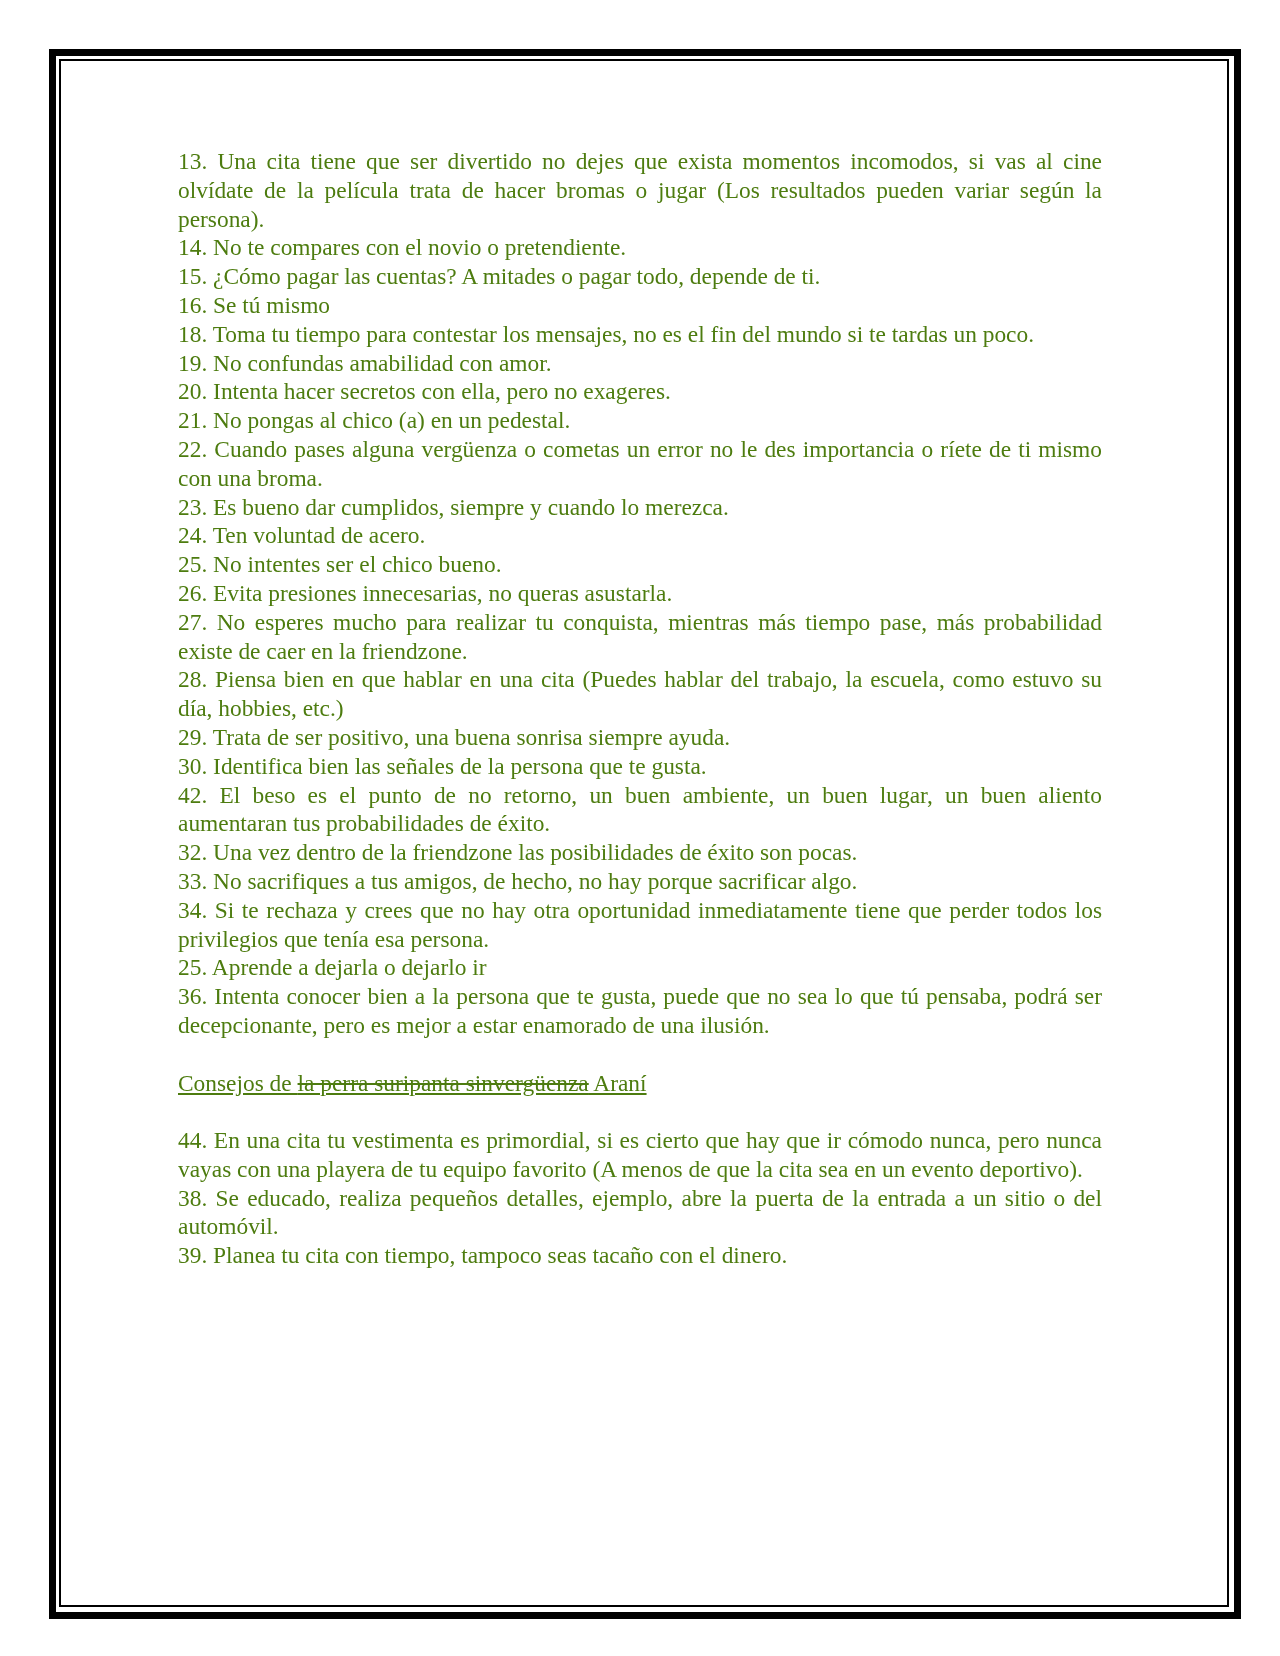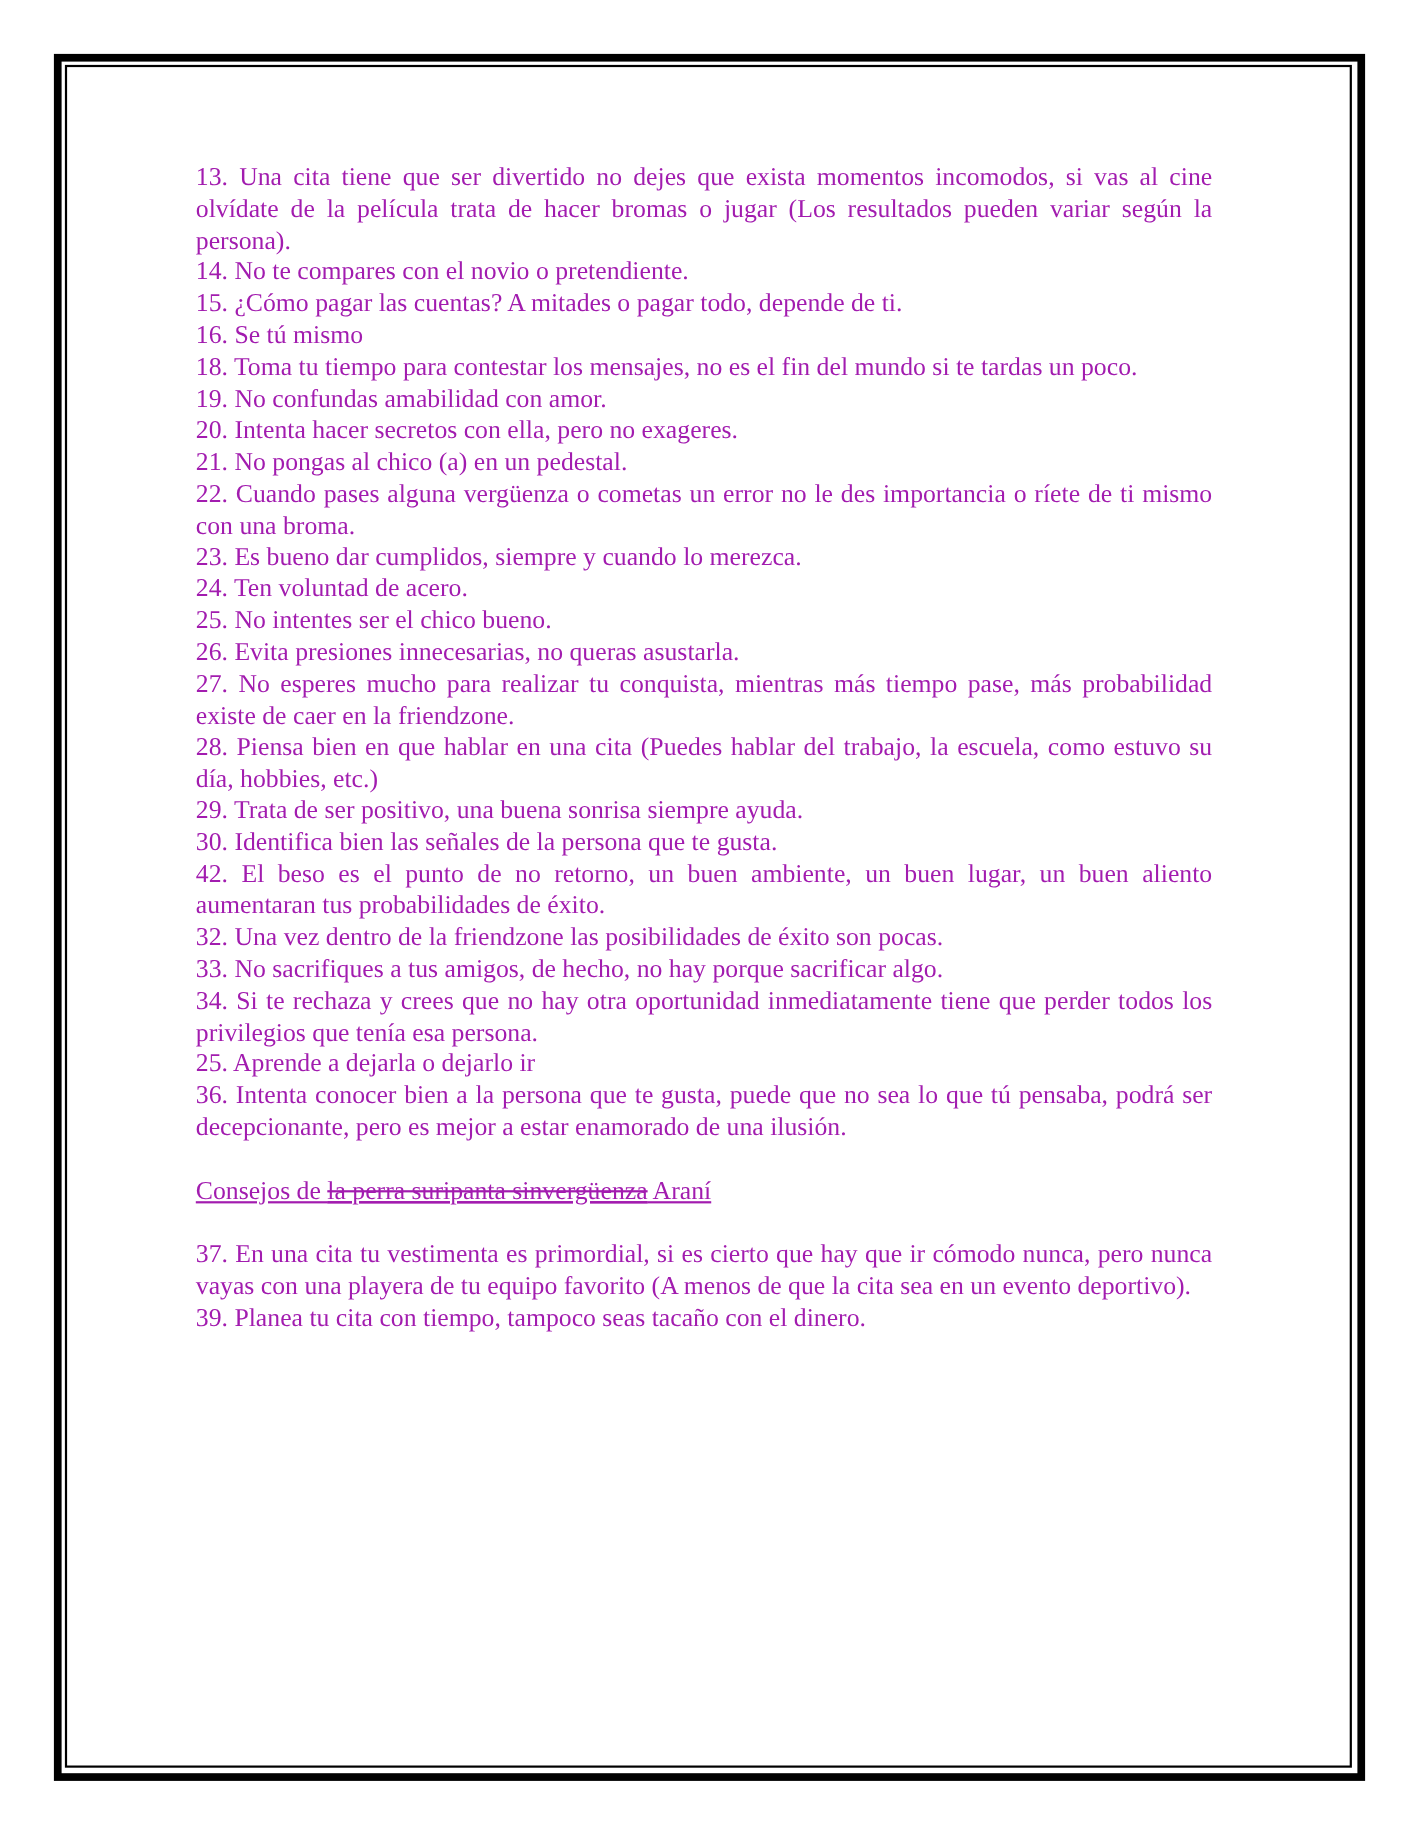--- a/index.html
+++ b/index.html
@@ -8,21 +8,21 @@
     position: absolute; left: 49px; top: 49px; width: 1178px; height: 1556px;
     border: 7px solid #000; box-sizing: content-box;
   }
   .page-border-inner {
     position: absolute; left: 59px; top: 59px; width: 1166px; height: 1544px;
     border: 2px solid #000; box-sizing: content-box;
   }
   .content {
     position: absolute; left: 178px; top: 147px; width: 924px;
     font-family: "Liberation Serif", serif; font-size: 23.4px; line-height: 28.8px;
-    color: #a21caf;
+    color: #4d7c0f;
   }
   .item { text-align: justify; text-align-last: left; margin: 0; }
   .heading { margin: 28.8px 0 28.8px 0; text-decoration: underline; }
   .strike { text-decoration: line-through underline; }
 </style>
 </head>
 <body>
 
 <div class="page-border-outer"></div>
 <div class="page-border-inner"></div>
@@ -50,16 +50,17 @@
     <p class="item">32. Una vez dentro de la friendzone las posibilidades de éxito son pocas.</p>
     <p class="item">33. No sacrifiques a tus amigos, de hecho, no hay porque sacrificar algo.</p>
     <p class="item">34. Si te rechaza y crees que no hay otra oportunidad inmediatamente tiene que perder todos los privilegios que tenía esa persona.</p>
     <p class="item">25. Aprende a dejarla o dejarlo ir</p>
     <p class="item">36. Intenta conocer bien a la persona que te gusta, puede que no sea lo que tú pensaba, podrá ser decepcionante, pero es mejor a estar enamorado de una ilusión.</p>
   </div>
 
   <p class="heading"><span>Consejos de </span><span class="strike">la perra suripanta sinvergüenza</span><span> Araní</span></p>
 
   <div>
-    <p class="item">37. En una cita tu vestimenta es primordial, si es cierto que hay que ir cómodo nunca, pero nunca vayas con una playera de tu equipo favorito (A menos de que la cita sea en un evento deportivo).</p>
+    <p class="item">44. En una cita tu vestimenta es primordial, si es cierto que hay que ir cómodo nunca, pero nunca vayas con una playera de tu equipo favorito (A menos de que la cita sea en un evento deportivo).</p>
+    <p class="item">38. Se educado, realiza pequeños detalles, ejemplo, abre la puerta de la entrada a un sitio o del automóvil.</p>
     <p class="item">39. Planea tu cita con tiempo, tampoco seas tacaño con el dinero.</p>
   </div>
 </div>
 
 </body></html>

